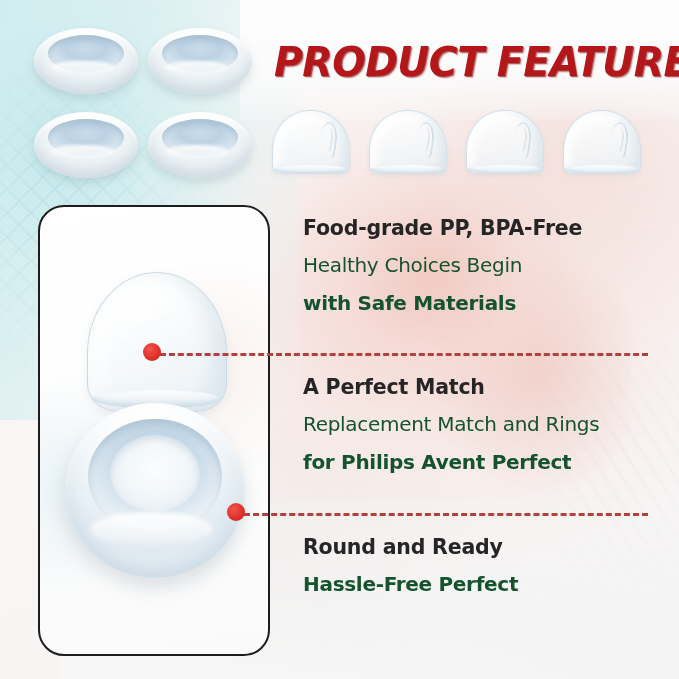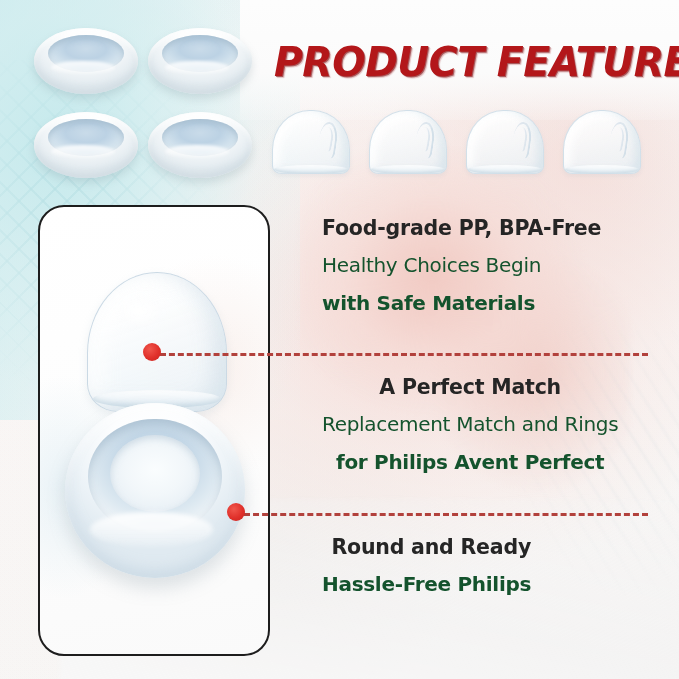--- a/index.html
+++ b/index.html
@@ -268,21 +268,21 @@
   }
   .dash {
     position: absolute;
     height: 0;
     border-top: 3px dashed #b2413c;
   }
 
   
   .feature {
     position: absolute;
-    left: 322px;
+    left: 303px;
   }
   .f-title {
     font-family: "DejaVu Sans", sans-serif;
     font-size: 20.5px;
     font-weight: 700;
     color: #252525;
     letter-spacing: -0.2px;
     white-space: nowrap;
     margin: 0 0 13px 0;
   }
@@ -381,24 +381,24 @@
 
   <div class="dash" style="left:244px; top:513px; width:404px;"></div>
   <div class="dot" style="left:227px; top:503px;"></div>
 
   <div class="feature" style="top:216px;">
     <p class="f-title">Food-grade PP, BPA-Free</p>
     <p class="f-line">Healthy Choices Begin</p>
     <p class="f-line">with Safe Materials</p>
   </div>
 
-  <div class="feature" style="top:375px;text-align:center;">
+  <div class="feature" style="top:375px;">
     <p class="f-title">A Perfect Match</p>
     <p class="f-line">Replacement Match and Rings</p>
     <p class="f-line">for Philips Avent Perfect</p>
   </div>
 
-  <div class="feature" style="top:535px;text-align:right;">
+  <div class="feature" style="top:535px;">
     <p class="f-title">Round and Ready</p>
-    <p class="f-line">Hassle-Free Philips</p>
+    <p class="f-line">Hassle-Free Perfect</p>
   </div>
 
 </div>
 
 </body></html>

